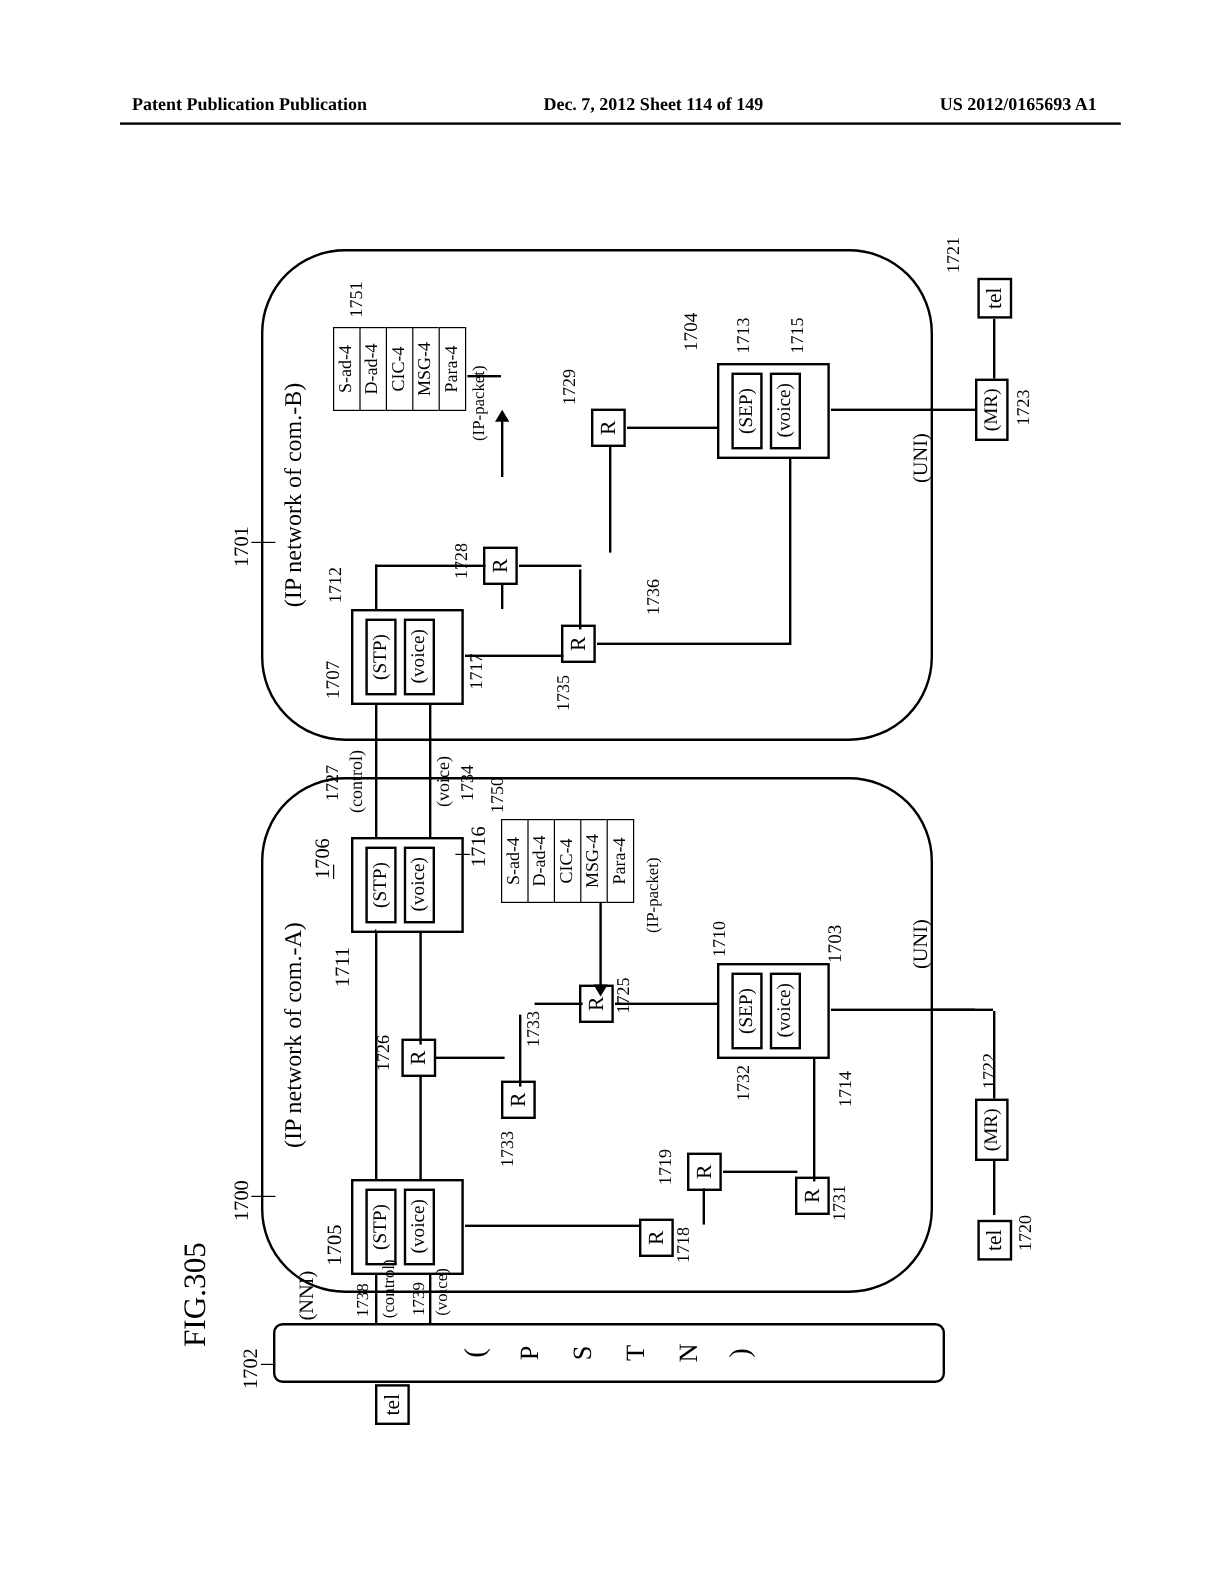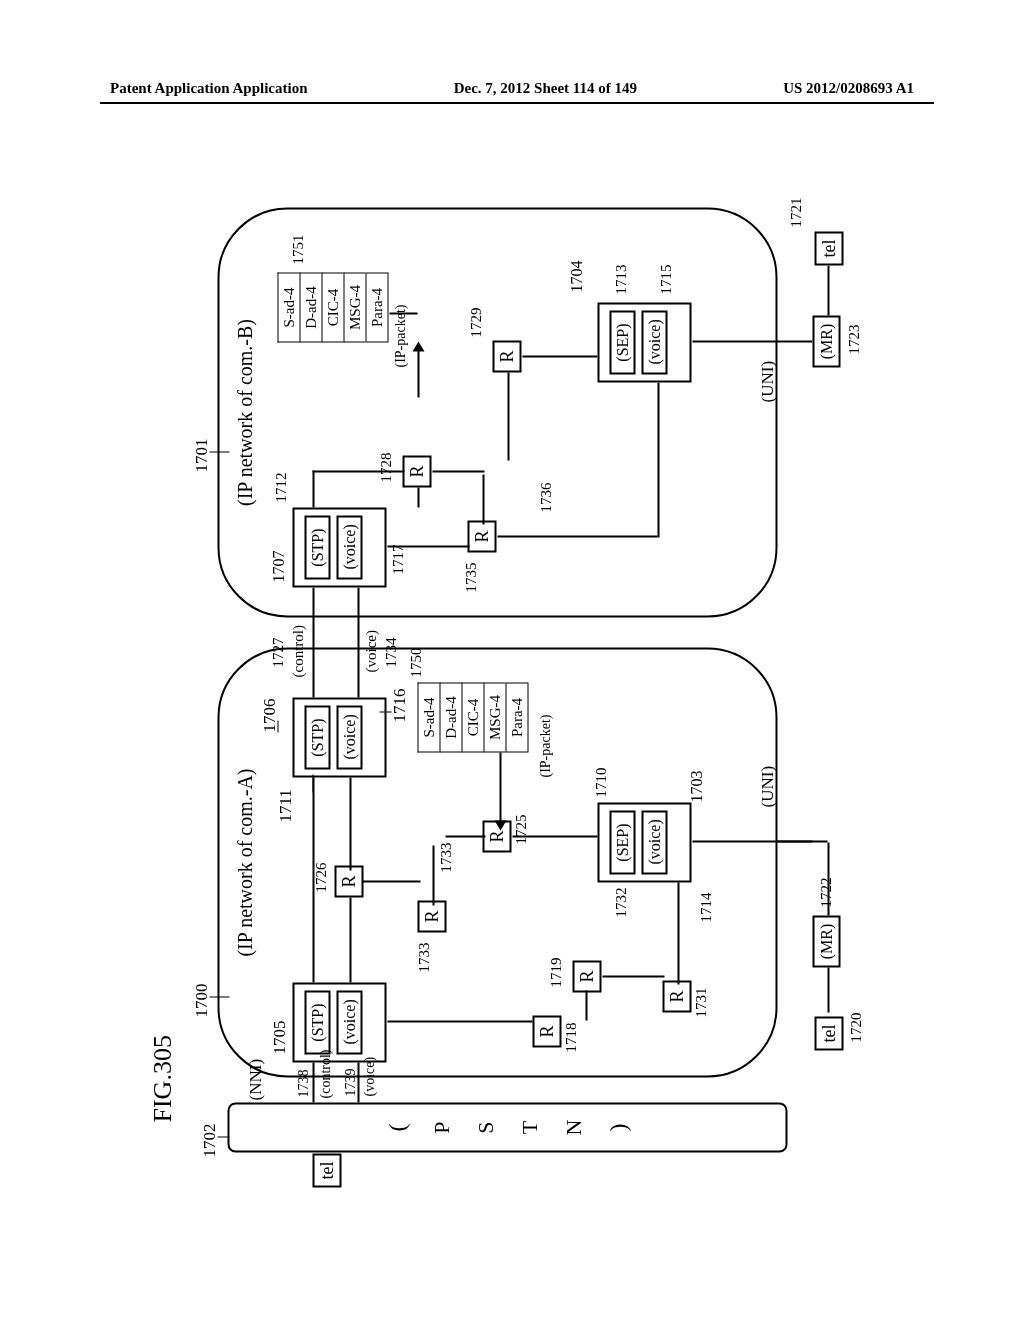--- a/index.html
+++ b/index.html
@@ -158,23 +158,23 @@
   }
 
   
   .leader{position:absolute;background:#000;height:1px;}
   .leaderv{position:absolute;background:#000;width:1px;}
 </style>
 </head>
 <body>
 
 <div class="header">
-  <span>Patent Application Application</span>
+  <span>Patent Publication Publication</span>
   <span>Dec. 7, 2012  Sheet 114 of 149</span>
-  <span>US 2012/0208693 A1</span>
+  <span>US 2012/0165693 A1</span>
 </div>
 <div class="header-rule"></div>
 
 <div class="figure-wrap">
   <div class="figure">
 
     <div class="fig-title">FIG.305</div>
 
     <div class="pstn">
       <span class="paren">(</span>

